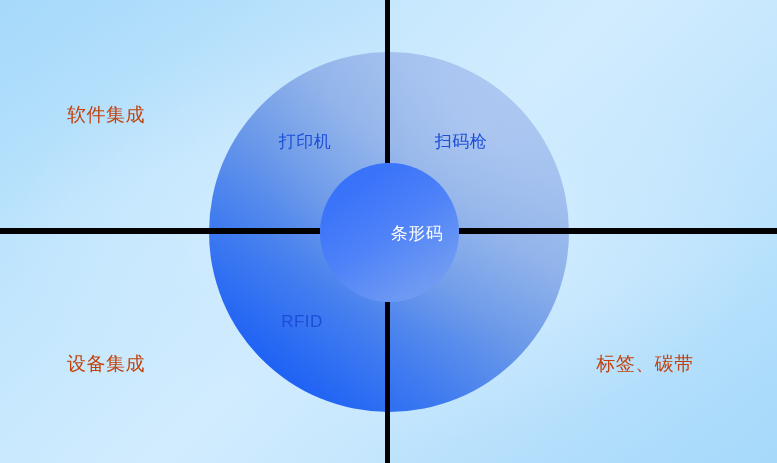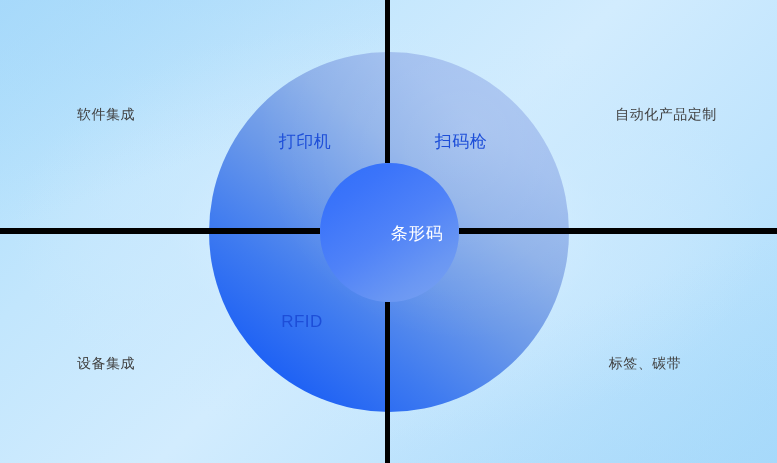--- a/index.html
+++ b/index.html
@@ -85,22 +85,22 @@
   .cross-h-right  { left: 459px; top: 228px; width: 318px; height: 6px;   }
 
   
   .label {
     position: absolute;
     white-space: nowrap;
     transform: translate(-50%, -50%);
     letter-spacing: 0.5px;
   }
   .label-outer {
-    color: #404040;
-    font-size: 14px;
+    color: #c2410c;
+    font-size: 19px;
     font-weight: 400;
     text-align: right;
   }
   .label-inner {
     color: #1d4ed8;
     font-size: 17px;
     font-weight: 400;
   }
   .label-center {
     color: #ffffff;
@@ -136,21 +136,20 @@
 
   <div class="center-circle"></div>
 
   <div class="cross-seg cross-v-top"></div>
   <div class="cross-seg cross-v-bottom"></div>
   <div class="cross-seg cross-h-left"></div>
   <div class="cross-seg cross-h-right"></div>
 
   <div class="label label-outer pos-nw-outer">软件集成</div>
 
-  <div class="label label-outer pos-ne-outer">自动化产品定制</div>
 
   <div class="label label-outer pos-se-outer">标签、碳带</div>
 
   <div class="label label-outer pos-sw-outer">设备集成</div>
 
   <div class="label label-inner pos-nw-inner">打印机</div>
 
   <div class="label label-inner pos-ne-inner">扫码枪</div>
 
   <div class="label label-inner pos-sw-inner">RFID</div>

